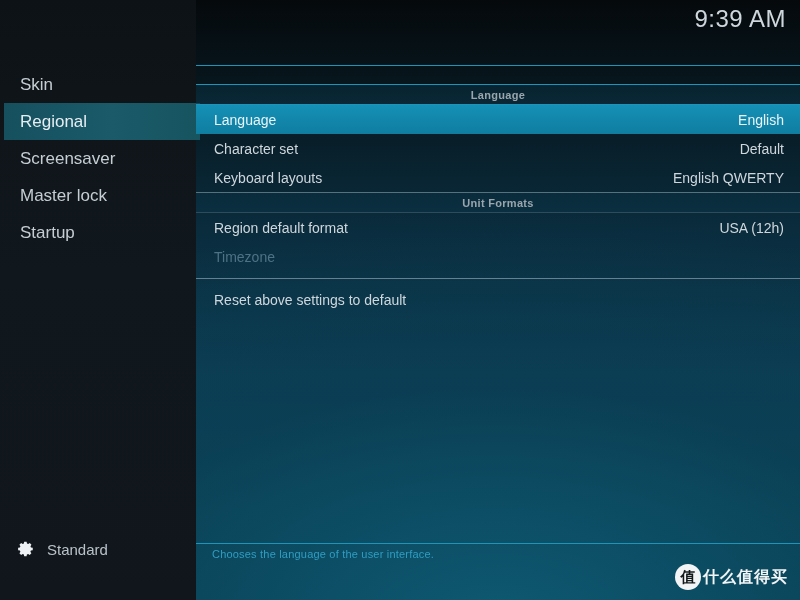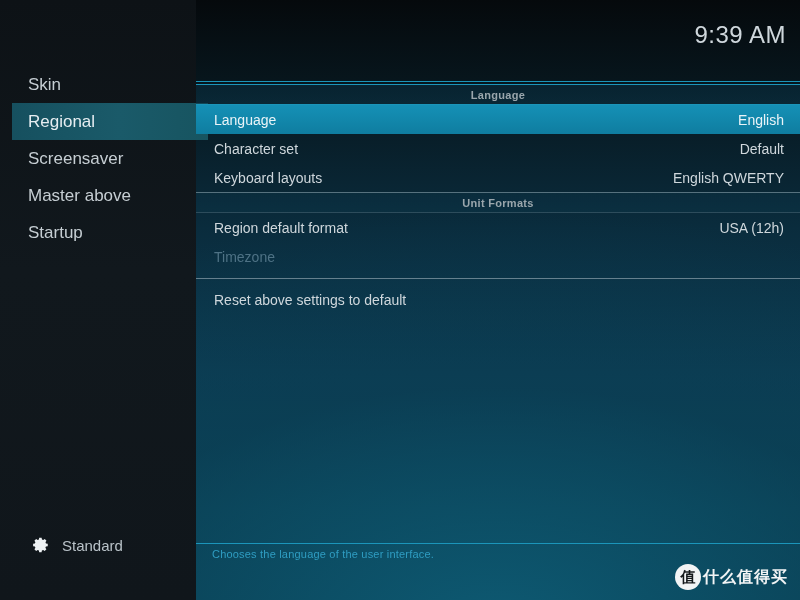--- a/index.html
+++ b/index.html
@@ -10,53 +10,53 @@
   }
   #app {
     position:relative; width:800px; height:600px;
     background:
       radial-gradient(120% 90% at 62% 105%, rgba(14,94,120,0.85) 0%, rgba(10,62,84,0.55) 45%, rgba(3,18,26,0.0) 78%),
       linear-gradient(180deg, #05090c 0%, #07161d 14%, #0a2c3d 38%, #0c3c52 62%, #0b4558 85%, #0a4254 100%);
   }
 
   
   .topbar {
-    position:absolute; left:0; top:16px; width:800px; height:66px;
+    position:absolute; left:0; top:0; width:800px; height:66px;
   }
   .topbar-title {
     position:absolute; left:15px; top:8px;
     font-size:20px; font-weight:400; color:#d2d9dd; letter-spacing:.2px;
   }
   .topbar-clock {
     position:absolute; right:14px; top:5px;
     font-size:24px; font-weight:300; color:#cfd7dc; letter-spacing:.5px;
   }
   .topbar-rule {
     position:absolute; left:196px; top:65px; width:604px; height:1px;
     background:#1b95ba;
   }
 
   
   .sidebar {
     position:absolute; left:0; top:0; width:196px; height:600px;
     background:linear-gradient(180deg,#0d1216 0%,#11181d 45%,#10161b 100%);
   }
-  .nav { position:absolute; left:12px; top:66px; width:196px; }
+  .nav { position:absolute; left:4px; top:66px; width:196px; }
   .nav-item {
     position:relative; height:37px; line-height:37px;
     padding-left:16px; font-size:17px; color:#c6ced3; font-weight:400;
     white-space:nowrap;
   }
   .nav-item.selected {
     background:linear-gradient(90deg,#16505f 0%,#1a5a69 55%,#175460 100%);
     color:#e6edf1;
   }
   .sidebar-footer {
     position:absolute; left:0; bottom:42px; width:196px; height:26px;
-    display:flex; align-items:center; padding-left:32px;
+    display:flex; align-items:flex-end; padding-left:17px;
   }
   .gear-icon { width:18px; height:18px; flex:0 0 18px; }
   .gear-icon svg { display:block; }
   .sidebar-footer-label {
     margin-left:12px; font-size:15px; color:#b9c2c8;
   }
 
   
   .content {
     position:absolute; left:196px; top:84px; width:604px; height:472px;
@@ -134,21 +134,21 @@
       <div class="nav-item">
         <span>Skin</span>
       </div>
       <div class="nav-item selected">
         <span>Regional</span>
       </div>
       <div class="nav-item">
         <span>Screensaver</span>
       </div>
       <div class="nav-item">
-        <span>Master above</span>
+        <span>Master lock</span>
       </div>
       <div class="nav-item">
         <span>Startup</span>
       </div>
     </div>
 
     <div class="sidebar-footer">
       <span class="gear-icon">
         <svg viewBox="0 0 24 24" width="18" height="18" aria-hidden="true">
           <path fill="#eef2f4" d="M12 8.2a3.8 3.8 0 1 0 0 7.6 3.8 3.8 0 0 0 0-7.6zm0 5.9a2.1 2.1 0 1 1 0-4.2 2.1 2.1 0 0 1 0 4.2z"></path>

